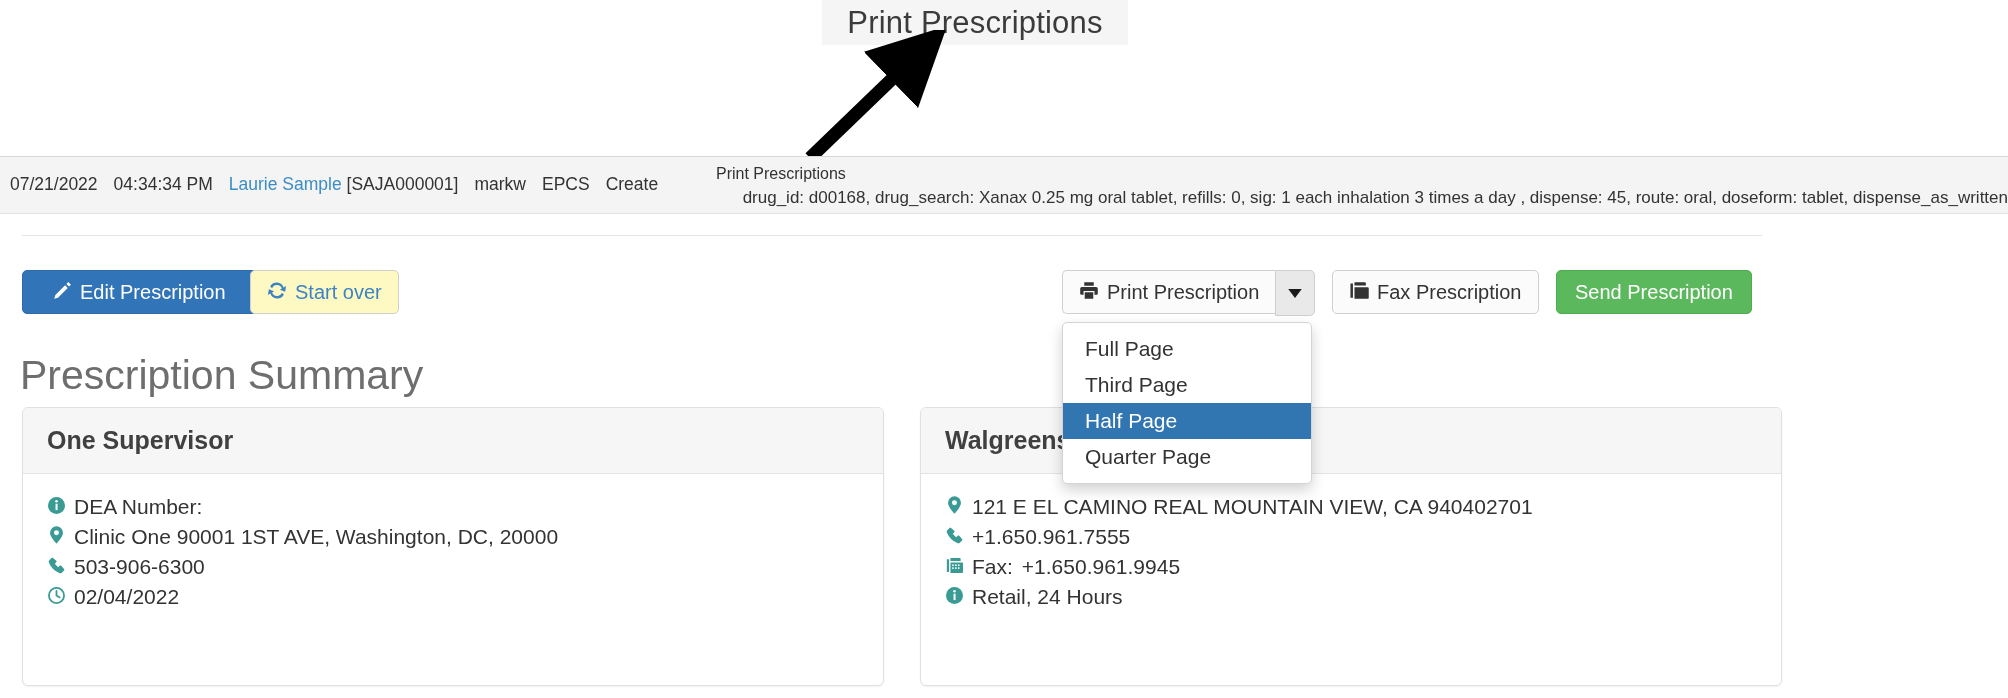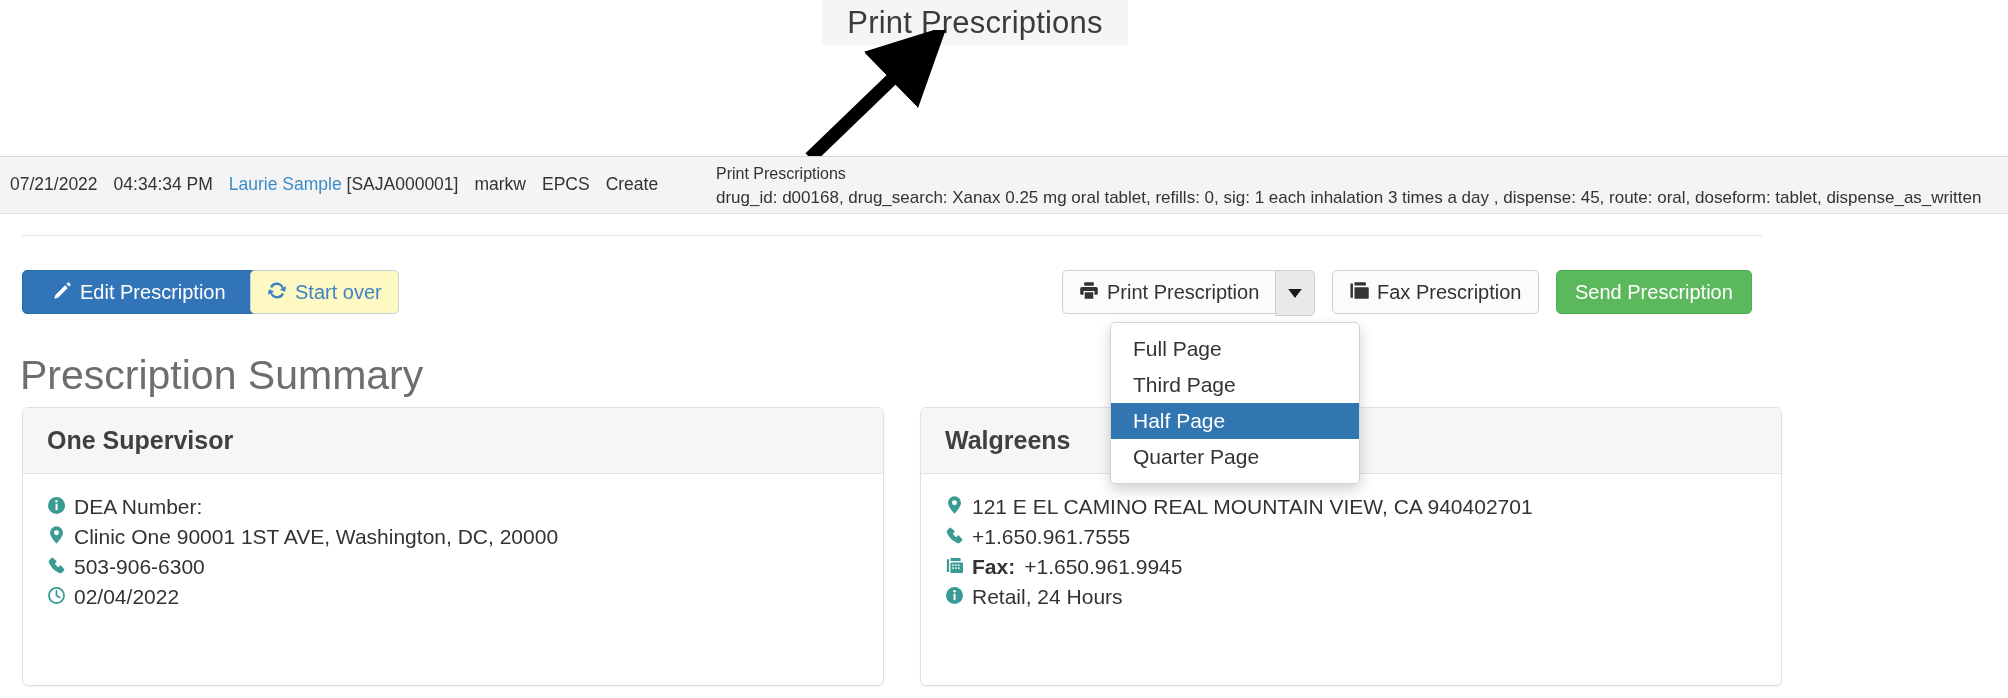--- a/index.html
+++ b/index.html
@@ -69,21 +69,21 @@
     position: absolute;
     left: 716px;
     top: 5px;
     width: 1292px;
     white-space: nowrap;
     overflow: hidden;
     font-size: 16px;
     line-height: 24px;
     color: #333;
   }
-  #log-detail .row2 { font-size: 17px; }
+  #log-detail .row2 { font-size: 17px; text-align: right; }
 
   
   #content-divider {
     position: absolute;
     left: 22px;
     top: 235px;
     width: 1740px;
     height: 1px;
     background: #e5e5e5;
   }
@@ -166,21 +166,21 @@
     height: 44px;
     padding: 0 18px;
     background: #5cb85c;
     border: 1px solid #4cae4c;
     color: #ffffff;
   }
 
   
   #print-dropdown {
     position: absolute;
-    left: 1110px;
+    left: 1062px;
     top: 322px;
     width: 248px;
     background: #ffffff;
     border: 1px solid #d4d4d4;
     border-radius: 5px;
     box-shadow: 0 6px 14px rgba(0,0,0,0.18);
     padding: 8px 0;
     z-index: 30;
   }
   .dd-item {
@@ -245,21 +245,21 @@
     white-space: nowrap;
   }
   .info-line .ic {
     color: #3a9b95;
     flex: 0 0 auto;
     width: 18px;
     display: inline-flex;
     justify-content: center;
     font-size: 19px;
   }
-  .info-line b { font-weight: bold; }
+  .info-line b { font-weight: normal; }
 </style>
 </head>
 <body>
 
 <div id="annotation-title">Print Prescriptions</div>
 
 <svg id="annotation-arrow" viewBox="0 0 220 140">
   <defs>
     <marker id="ahead" markerWidth="6" markerHeight="6" refX="3.1" refY="3" orient="auto">
       <path d="M0,0 L6,3 L0,6 z" fill="#000000"></path>

